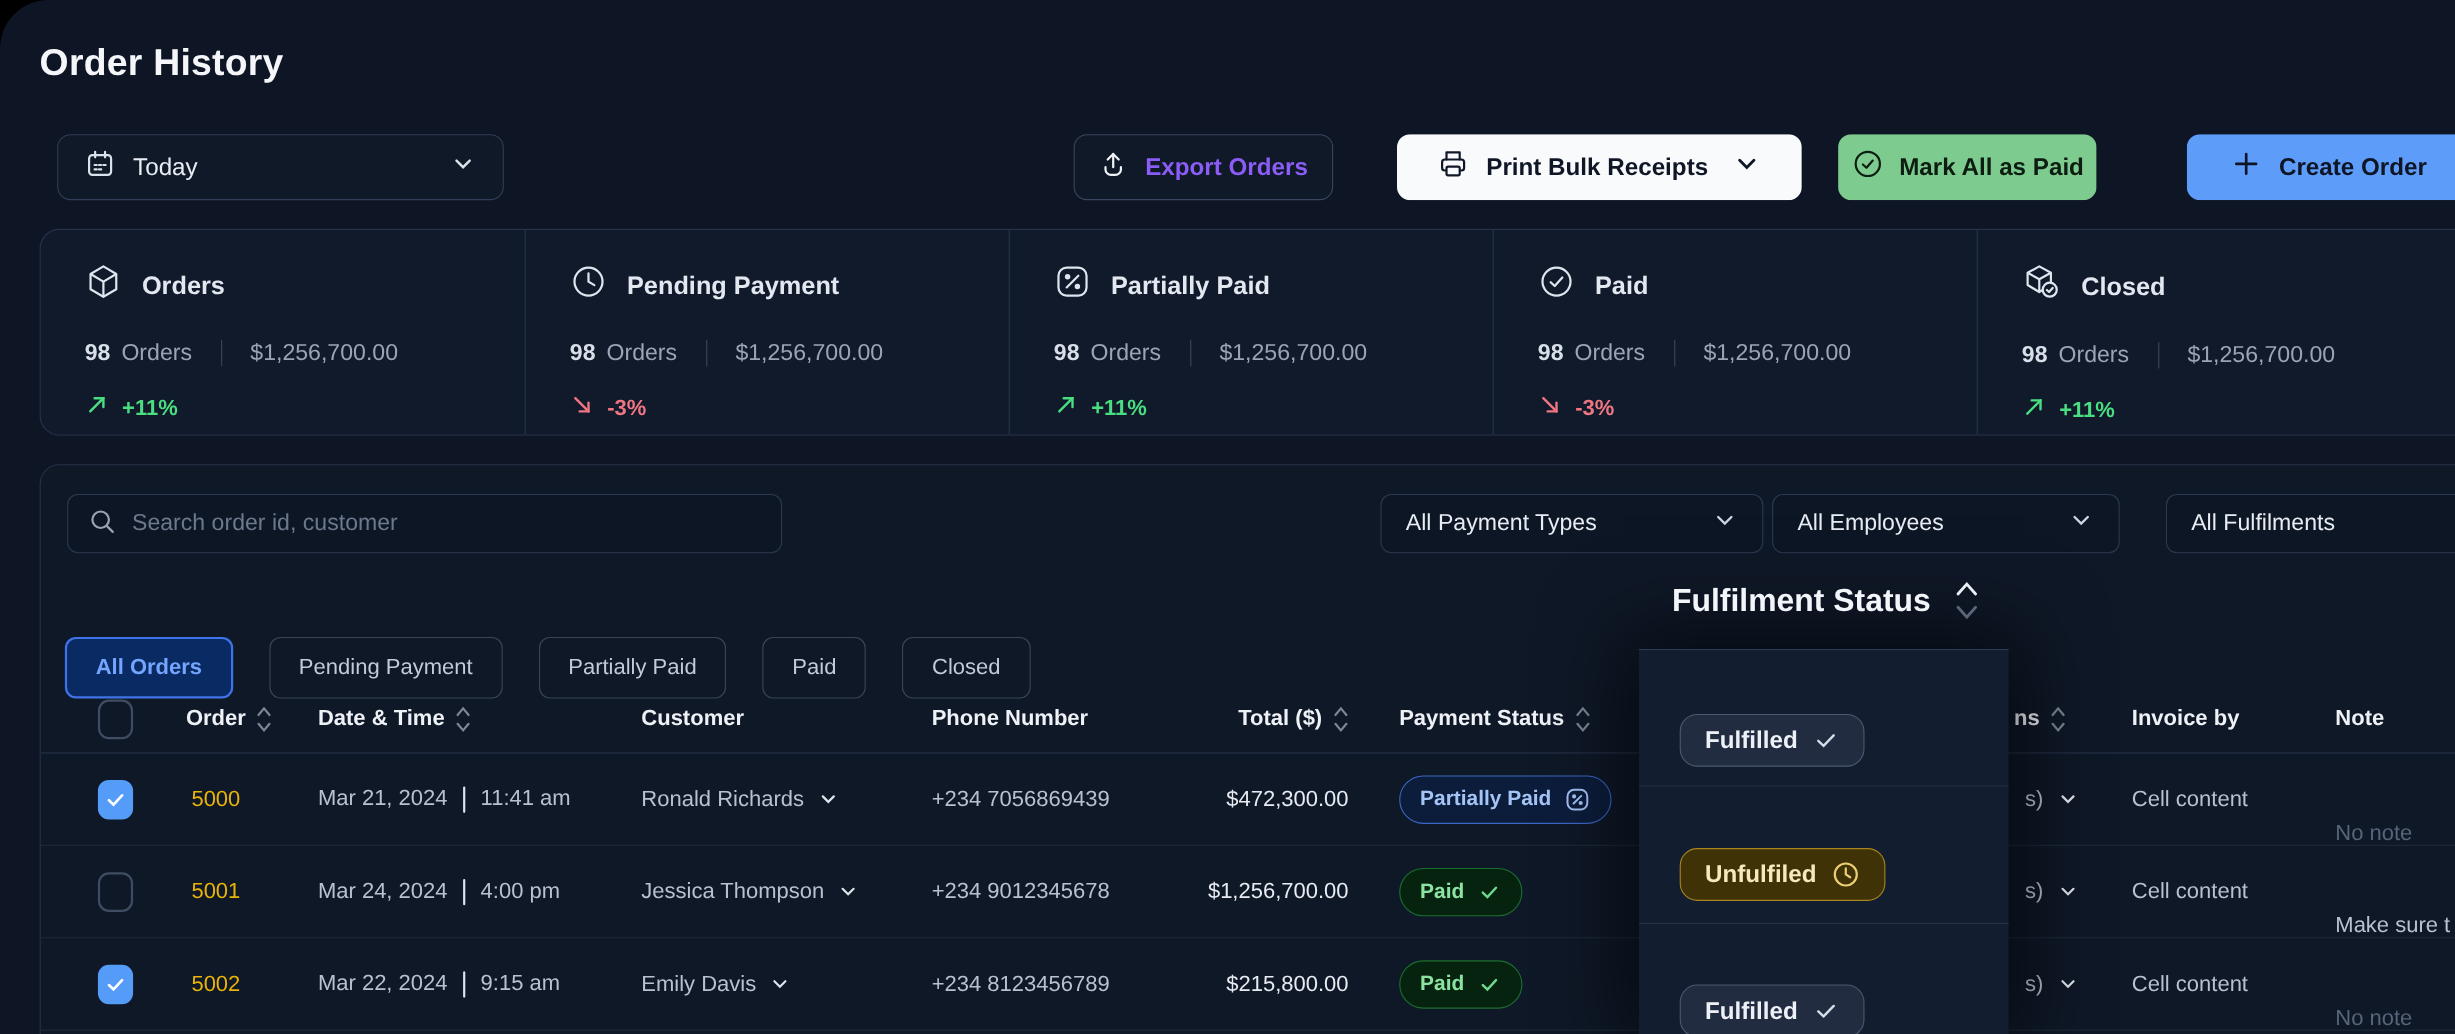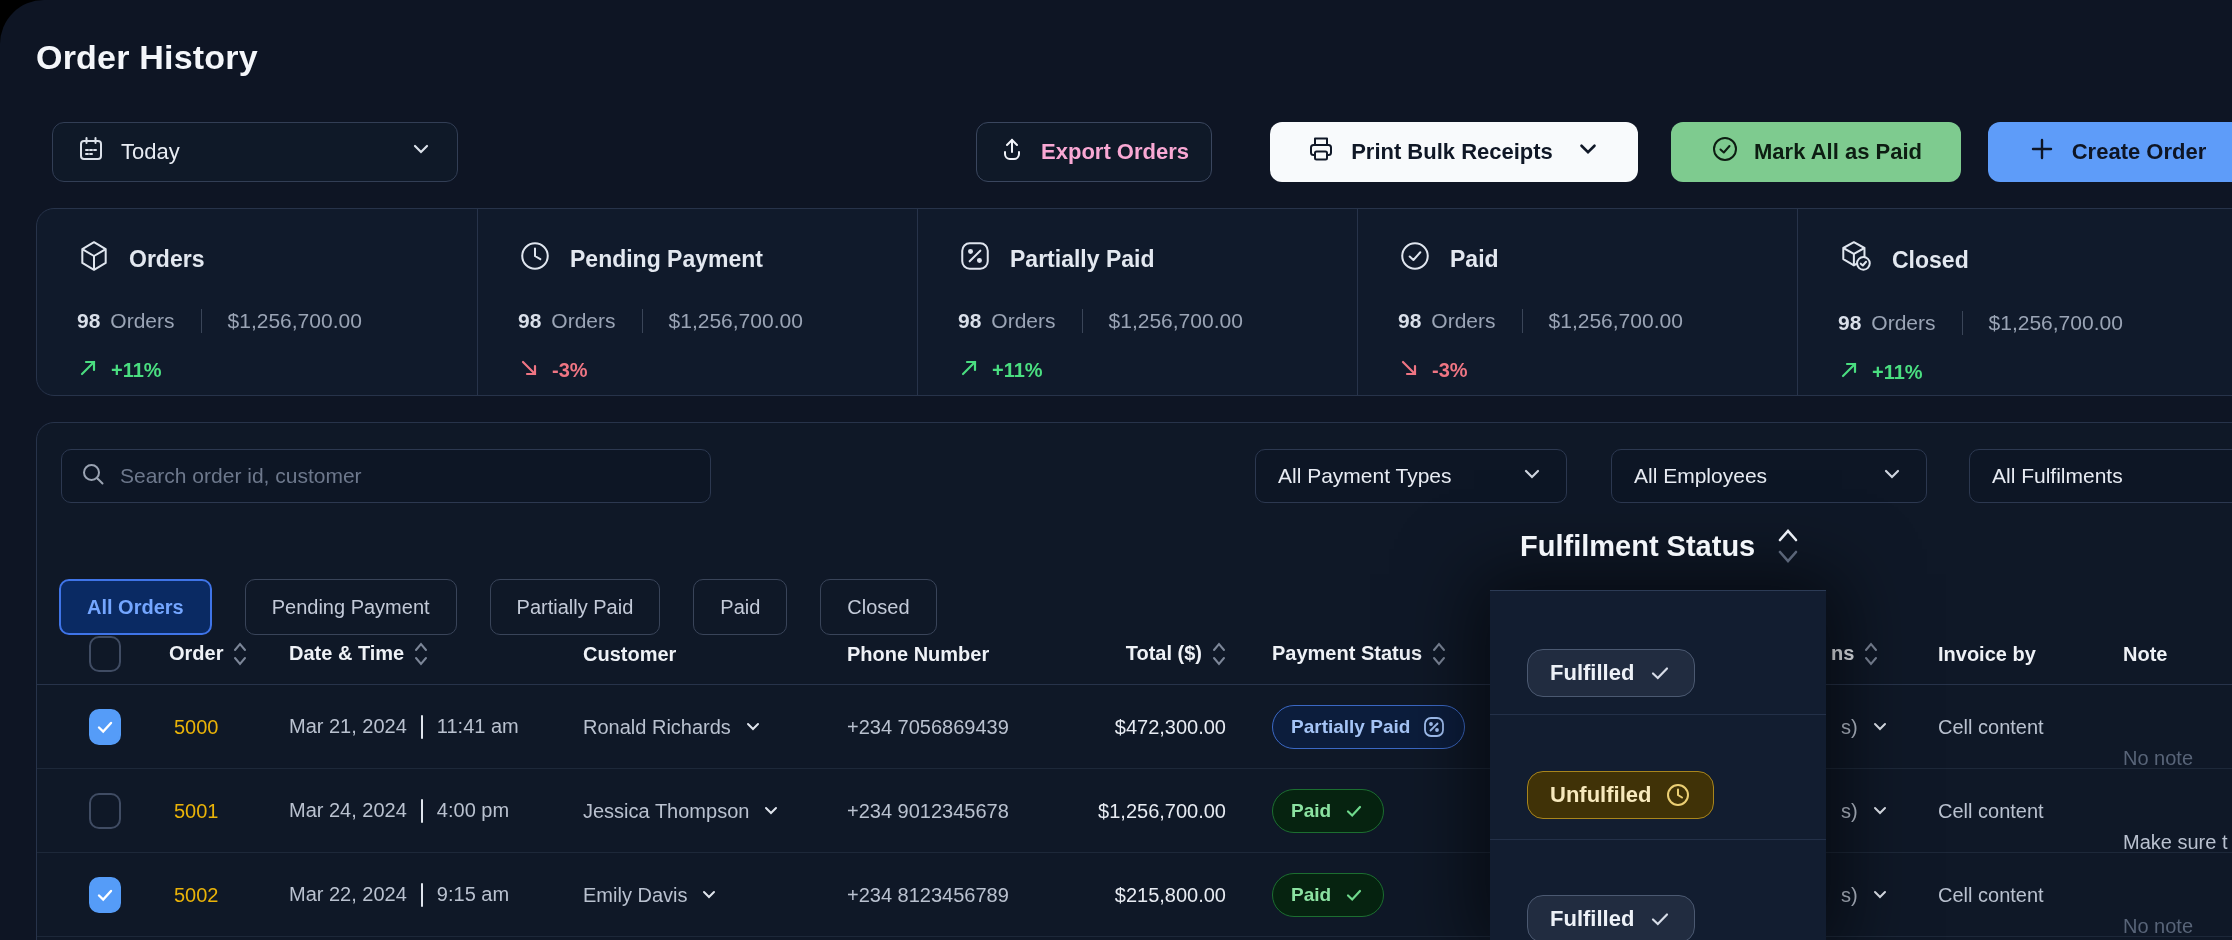--- a/index.html
+++ b/index.html
@@ -8,23 +8,23 @@
   .page { position:absolute; inset:0; background:#0e1524; border-top-left-radius:44px; overflow:hidden; }
 
   
   .page-title { position:absolute; left:36px; top:38px; font-size:34px; font-weight:800; color:#f4f6fa; letter-spacing:.2px; }
 
   .btn { position:absolute; top:122px; height:60px; border-radius:12px; display:flex; align-items:center; cursor:pointer;
          font-size:22px; border:1px solid transparent; }
   .btn svg { flex:0 0 auto; }
   .btn-today { left:36px; width:406px; background:#0f1928; border-color:#323e55; color:#e8ecf3; padding:0 24px; gap:16px; font-weight:400;margin-left:16px; }
   .btn-today .chev { margin-left:auto; }
-  .btn-export { left:976px; width:236px; background:#0f1928; border-color:#3a465e; color:#f9a8d4; font-weight:700; justify-content:center; gap:16px; }
+  .btn-export { left:976px; width:236px; background:#0f1928; border-color:#3a465e; color:#8b5cf6; font-weight:700; justify-content:center; gap:16px; }
   .btn-print { left:1270px; width:368px; background:#f8fafc; color:#0f1726; font-weight:700; justify-content:center; gap:16px; }
-  .btn-markpaid { left:1671px; width:290px; background:#7ecb8f; color:#0d1d12; font-weight:700; justify-content:center; gap:14px; }
+  .btn-markpaid { left:1671px; width:235px; background:#7ecb8f; color:#0d1d12; font-weight:700; justify-content:center; gap:14px; }
   .btn-create { left:1988px; width:258px; background:#5e9cf9; color:#0e1524; font-weight:700; justify-content:center; gap:16px; }
 
   
   .stats { position:absolute; left:36px; top:208px; right:-24px; height:188px; background:#101a2b;
            border:1px solid #27334a; border-radius:18px; display:flex; overflow:hidden; }
   .scard { width:440px; flex:0 0 440px; padding:30px 0 0 40px; position:relative; }
   .scard + .scard { border-left:1px solid #27334a; }
   .scard-head { display:flex; align-items:center; gap:18px; color:#e3e8f0; font-size:23px; font-weight:700; }
   .scard-line { margin-top:30px; display:flex; align-items:center; font-size:21px; color:#9aa4b5; }
   .scard-line .num { color:#d9dfe9; font-weight:600; margin-right:10px; }
@@ -38,21 +38,21 @@
           border:1px solid #27334a; border-radius:18px; }
 
   .search { position:absolute; left:24px; top:26px; width:650px; height:54px; border:1px solid #2c3850; border-radius:10px;
             background:#0d1625; display:flex; align-items:center; padding:18px 18px; gap:14px; }
   .search input { flex:1; background:transparent; border:0; outline:0; color:#dfe4ee; font-size:21px; font-family:"Liberation Sans",sans-serif; }
   .search input::placeholder { color:#6d788c; }
 
   .ddl { position:absolute; top:26px; height:54px; border:1px solid #2c3850; border-radius:10px; background:#0d1625;
          display:flex; align-items:center; padding:0 22px; color:#e8ecf3; font-size:21px; cursor:pointer; }
   .ddl .chev { margin-left:auto; }
-  .ddl-payment { left:1218px; width:312px; }
+  .ddl-payment { left:1218px; width:348px; }
   .ddl-employees { left:1574px; width:316px; }
   .ddl-fulfilments { left:1932px; width:330px; }
 
   .chips { position:absolute; left:22px; top:112px; height:56px; display:flex; gap:33px; }
   .chip { display:inline-flex; align-items:center; padding:0 26px; height:56px; border-radius:10px; border:1px solid #394459;
           color:#c3cad8; font-size:20px; font-weight:500; cursor:pointer; white-space:nowrap;margin-top:44px; }
   .chip.active { border:2px solid #3f74e8; background:#0a2a63; color:#74a6ff; font-weight:700; }
 
   
   .thead { position:absolute; left:0; right:0; top:200px; height:62px; border-bottom:1px solid #27334a; }

